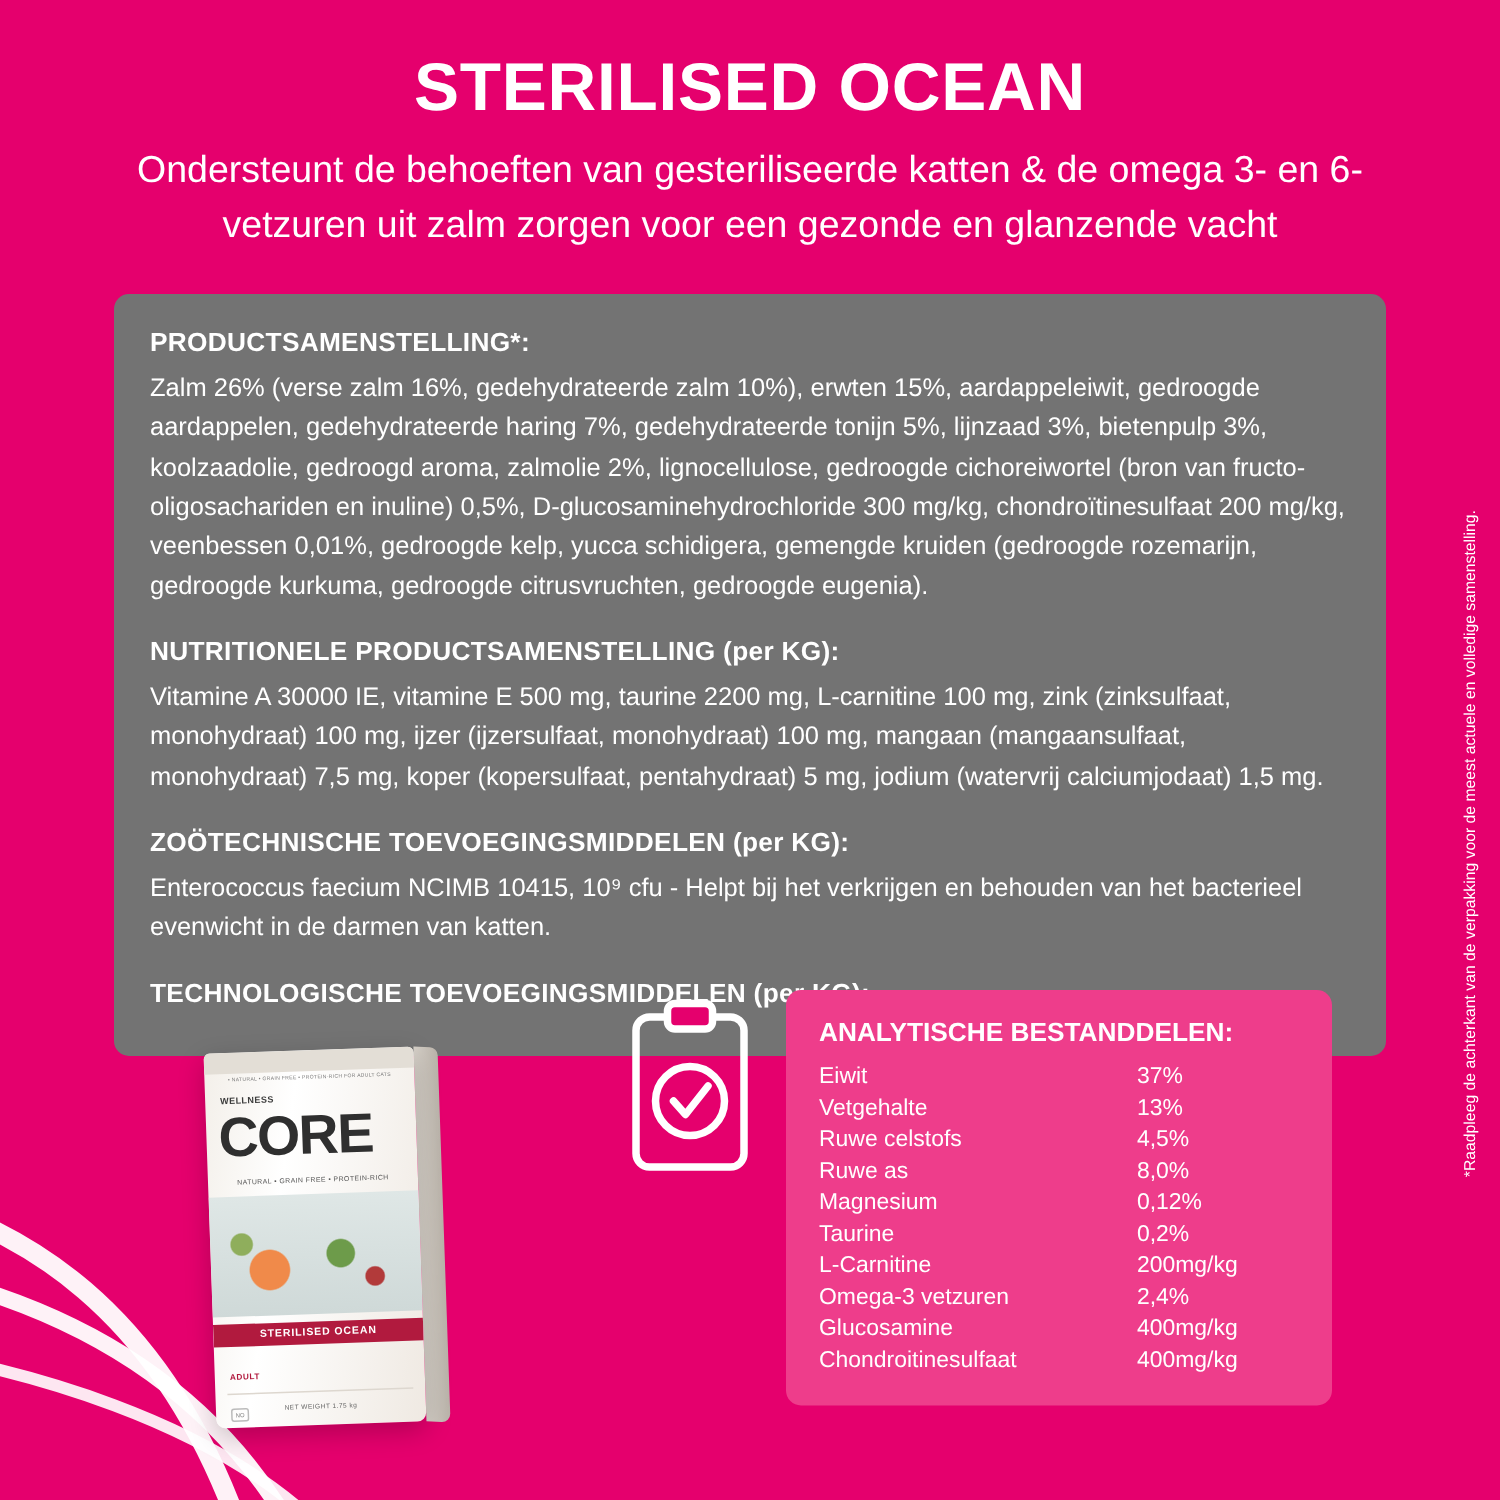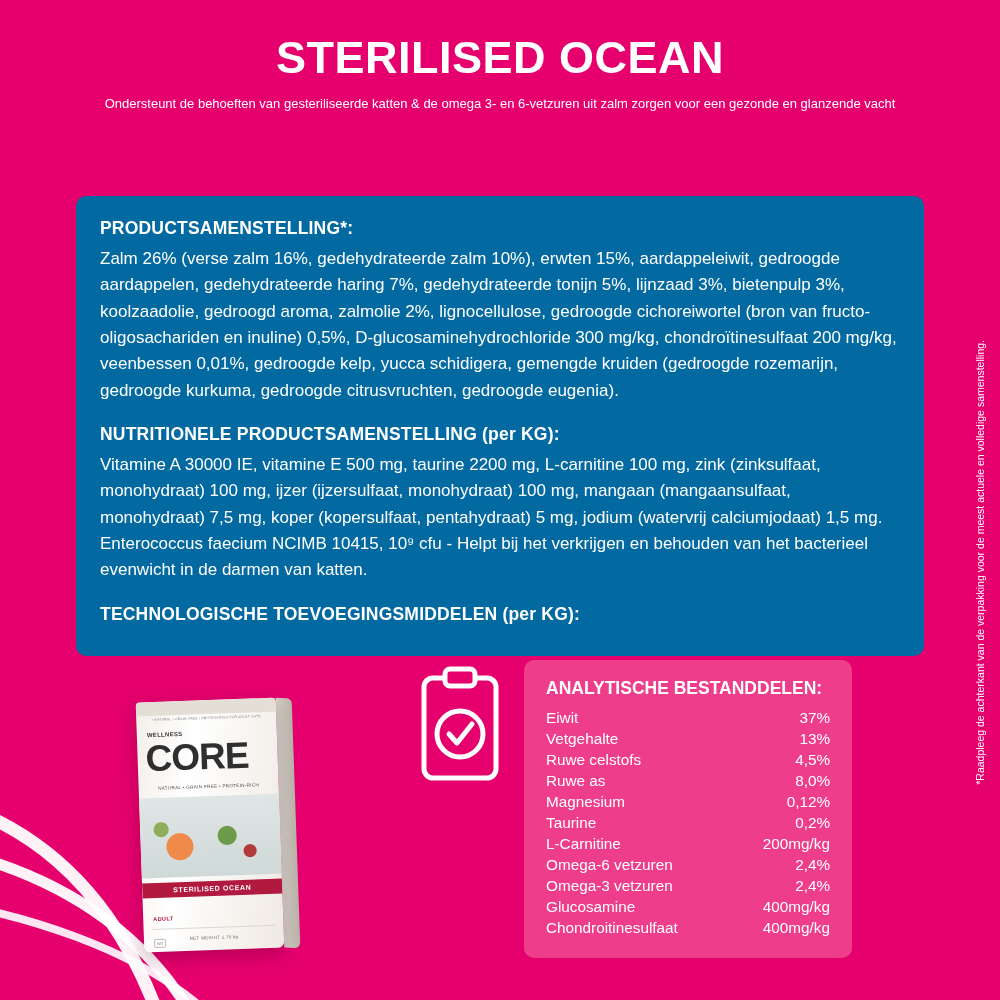--- a/index.html
+++ b/index.html
@@ -37,32 +37,32 @@
   .title {
     font-size: 45px;
     font-weight: bold;
     letter-spacing: 0.5px;
     line-height: 1.05;
     margin: 0;
   }
   .subtitle {
     margin: 14px auto 0;
     width: 880px;
-    font-size: 13px;
+    font-size: 25px;
     line-height: 1.45;
     font-weight: 400;
   }
 
   
   .panel {
     position: absolute;
     left: 76px;
     top: 196px;
     width: 848px;
-    background: #0369a1;
+    background: #737373;
     border-radius: 10px;
     padding: 22px 24px 24px 24px;
     z-index: 3;
   }
   .panel h2 {
     font-size: 17.5px;
     font-weight: bold;
     margin: 0 0 7px 0;
     letter-spacing: 0.2px;
   }
@@ -72,42 +72,42 @@
     font-size: 17px;
     line-height: 1.55;
     font-weight: 400;
   }
 
   
   .analytic {
     position: absolute;
     left: 524px;
     top: 660px;
-    width: 328px;
+    width: 364px;
     background: #ee3d8b;
     border-radius: 10px;
     padding: 18px 22px 20px 22px;
     z-index: 3;
   }
   .analytic h2 {
     font-size: 17.5px;
     font-weight: bold;
     margin: 0 0 8px 0;
   }
   .analytic table {
     width: 100%;
     border-collapse: collapse;
     font-size: 15.3px;
   }
   .analytic td {
     padding: 1.5px 0;
     font-weight: 400;
     margin-top: 12px;
   }
-  .analytic td.val { text-align: right; }
+  .analytic td.val { }
 
   
   .clipboard {
     position: absolute;
     left: 418px;
     top: 666px;
     width: 84px;
     height: 118px;
     z-index: 3;
   }
@@ -227,20 +227,21 @@
   <p class="subtitle">Ondersteunt de behoeften van gesteriliseerde katten &amp; de omega 3- en 6-vetzuren uit zalm zorgen voor een gezonde en glanzende vacht</p>
 </div>
 
 <div class="panel">
   <h2>PRODUCTSAMENSTELLING*:</h2>
   <p>Zalm 26% (verse zalm 16%, gedehydrateerde zalm 10%), erwten 15%, aardappeleiwit, gedroogde aardappelen, gedehydrateerde haring 7%, gedehydrateerde tonijn 5%, lijnzaad 3%, bietenpulp 3%, koolzaadolie, gedroogd aroma, zalmolie 2%, lignocellulose, gedroogde cichoreiwortel (bron van fructo-oligosachariden en inuline) 0,5%, D-glucosaminehydrochloride 300 mg/kg, chondroïtinesulfaat 200 mg/kg, veenbessen 0,01%, gedroogde kelp, yucca schidigera, gemengde kruiden (gedroogde rozemarijn, gedroogde kurkuma, gedroogde citrusvruchten, gedroogde eugenia).</p>
 
   <h2 class="spaced">NUTRITIONELE PRODUCTSAMENSTELLING (per KG):</h2>
   <p>Vitamine A 30000 IE, vitamine E 500 mg, taurine 2200 mg, L-carnitine 100 mg, zink (zinksulfaat, monohydraat) 100 mg, ijzer (ijzersulfaat, monohydraat) 100 mg, mangaan (mangaansulfaat, monohydraat) 7,5 mg, koper (kopersulfaat, pentahydraat) 5 mg, jodium (watervrij calciumjodaat) 1,5 mg.</p>
 
+  <h2 class="spaced">ZOÖTECHNISCHE TOEVOEGINGSMIDDELEN (per KG):</h2>
   <p>Enterococcus faecium NCIMB 10415, 10⁹ cfu - Helpt bij het verkrijgen en behouden van het bacterieel evenwicht in de darmen van katten.</p>
 
   <h2 class="spaced">TECHNOLOGISCHE TOEVOEGINGSMIDDELEN (per KG):</h2>
 </div>
 
 <div class="clipboard">
   <svg width="84" height="118" viewBox="0 0 84 118" fill="none">
     <rect x="6" y="12" width="72" height="100" rx="9" stroke="#ffffff" stroke-width="5"></rect>
     <rect x="27" y="3" width="30" height="17" rx="5" stroke="#ffffff" stroke-width="5" fill="#e5006d"></rect>
     <circle cx="42" cy="68" r="23" stroke="#ffffff" stroke-width="5"></circle>
@@ -291,24 +292,20 @@
         </tr>
         <tr>
           <td>Taurine</td>
           <td class="val">0,2%</td>
         </tr>
         <tr>
           <td>L-Carnitine</td>
           <td class="val">200mg/kg</td>
         </tr>
         <tr>
-          <td>Omega-6 vetzuren</td>
-          <td class="val">2,4%</td>
-        </tr>
-        <tr>
           <td>Omega-3 vetzuren</td>
           <td class="val">2,4%</td>
         </tr>
         <tr>
           <td>Glucosamine</td>
           <td class="val">400mg/kg</td>
         </tr>
         <tr>
           <td>Chondroitinesulfaat</td>
           <td class="val">400mg/kg</td>

